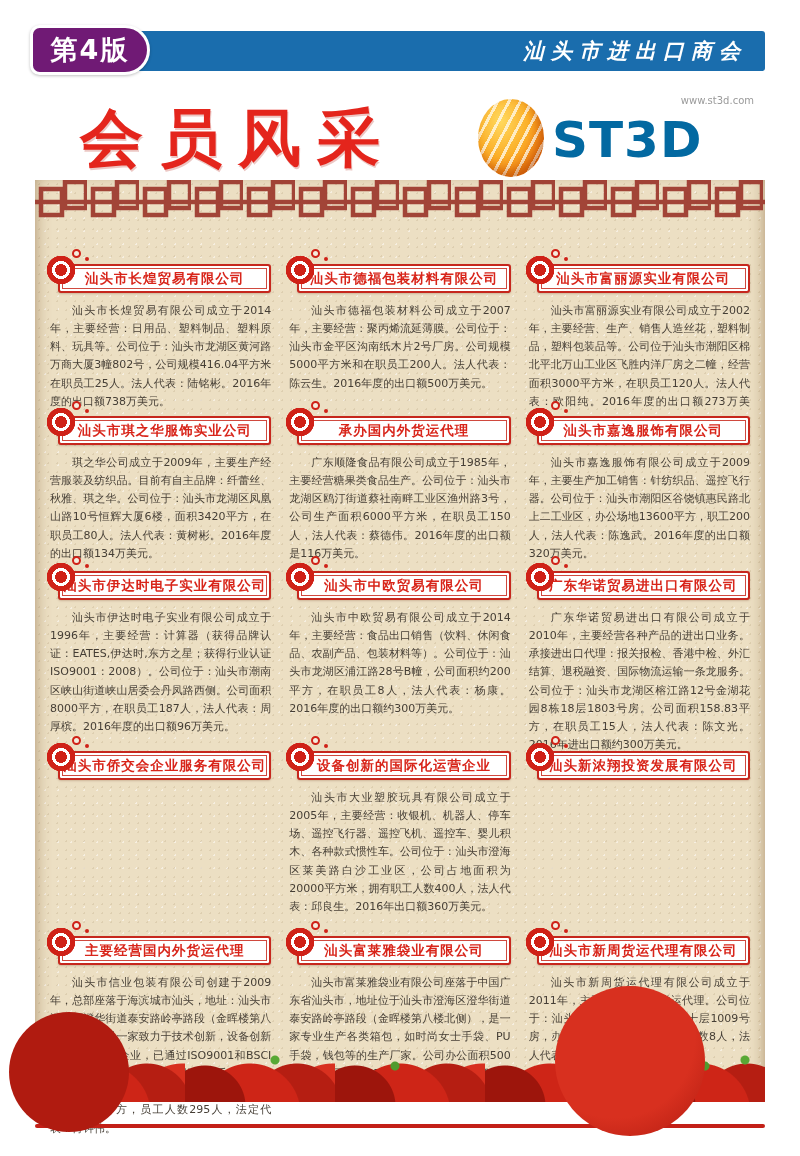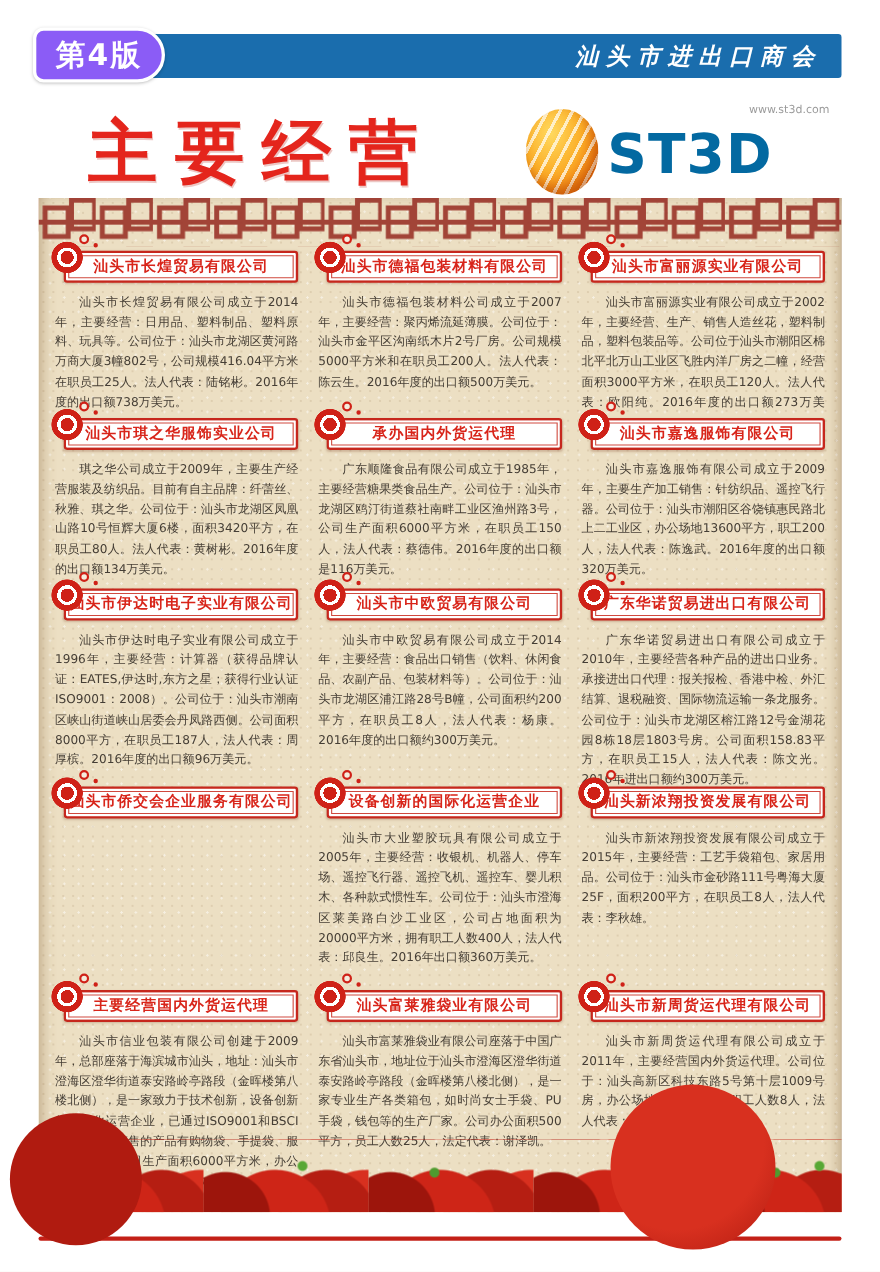--- a/index.html
+++ b/index.html
@@ -7,21 +7,21 @@
   body { font-family:"DejaVu Sans", sans-serif; }
   .page { position:relative; width:800px; height:1156px; background:#ffffff; overflow:hidden; margin:0 auto; }
 
   
   .header-bar { position:absolute; left:35px; top:31px; width:730px; height:40px;
     background:#1a6dad; border-radius:3px;text-decoration:underline; }
   .org-name { position:absolute; right:18px; top:6px; color:#ffffff;
     font-family:"DejaVu Serif", serif; font-weight:bold; font-style:italic;
     font-size:21px; letter-spacing:7px; }
   .page-badge { position:absolute; left:30px; top:25px; width:120px; height:50px;
-    background:#8b5cf6; border:3px solid #ffffff; border-radius:10px 26px 26px 10px;
+    background:#701a75; border:3px solid #ffffff; border-radius:10px 26px 26px 10px;
     display:flex; align-items:center; justify-content:center;
     box-shadow:0 1px 3px rgba(0,0,0,.25); }
   .page-badge span { color:#ffffff; font-size:27px; font-weight:900; letter-spacing:2px; }
 
   
   .masthead-title { position:absolute; left:80px; top:96px; color:#e4251c;
     font-size:63px; font-weight:900; letter-spacing:16px;
     text-shadow:1px 2px 0 rgba(180,30,20,.25); }
   .logo-wrap { position:absolute; right:42px; top:95px; width:280px; height:84px; }
   .logo-url { position:absolute; right:4px; top:0px; color:#9a9a9a; font-size:10px; }
@@ -43,21 +43,21 @@
     background-position:0 0, 4px 6px;
     box-shadow:inset 10px 0 14px -8px rgba(130,95,55,.45),
                inset -10px 0 14px -8px rgba(130,95,55,.45),
                inset 0 -6px 10px -6px rgba(130,95,55,.35); }
   .lattice { position:absolute; left:0; top:0; width:730px; height:44px; display:block; opacity:.92; }
 
   
   .grid { position:absolute; left:14px; top:47px; width:702px;
     display:grid; grid-template-columns:repeat(3, 1fr); column-gap:16px;
     grid-template-rows:152px 155px 180px 185px auto; }
-  .card { position:relative; padding-top:1px; }
+  .card { position:relative; padding-top:1px;margin-top:36px; }
   .card-head { position:relative; margin-left:9px; margin-right:1px; z-index:2; }
   .card-name { background:#ffffff; border:2px solid #c6271d; border-radius:3px;
     box-shadow:inset 0 0 0 2px #ffffff, inset 0 0 0 3px #d0493e, 0 1px 2px rgba(120,60,30,.25);
     color:#d8251a; font-family:"DejaVu Serif", serif; font-weight:bold;
     font-size:13.5px; line-height:1; text-align:center; padding:6px 2px 5px; letter-spacing:1px;
     white-space:nowrap; overflow:hidden; }
   .seal { position:absolute; left:-12px; top:-9px; width:30px; height:30px; z-index:3;
     background:radial-gradient(circle at 50% 50%, #cf2117 0 6px, #ffffff 6px 9px, #cf2117 9px 14px, rgba(0,0,0,0) 14.5px); }
   .seal .d1 { position:absolute; right:-5px; top:-6px; width:9px; height:9px;
     border:2.5px solid #cf2117; border-radius:50%; background:#f4ecdd; }
@@ -91,21 +91,21 @@
 
 <div class="page">
 
   <div class="header-bar">
     <span class="org-name">汕头市进出口商会</span>
   </div>
   <div class="page-badge">
     <span>第4版</span>
   </div>
 
-  <div class="masthead-title">主要经营</div>
+  <div class="masthead-title">会员风采</div>
   <div class="logo-wrap">
     <span class="logo-url">www.st3d.com</span>
     <span class="logo-egg"></span>
     <span class="logo-text">ST3D</span>
   </div>
 
   <div class="sheet">
     <svg class="lattice" width="730" height="44" viewBox="0 0 730 44" preserveAspectRatio="none" aria-hidden="true">
       <defs>
         <pattern id="latp" width="52" height="44" patternUnits="userSpaceOnUse">
@@ -242,21 +242,20 @@
       </section>
 
       <section class="card">
         <div class="card-head">
           <span class="seal">
               <i class="d1"></i>
               <i class="d2"></i>
             </span>
           <h3 class="card-name">汕头新浓翔投资发展有限公司</h3>
         </div>
-        <p class="card-body">汕头市新浓翔投资发展有限公司成立于2015年，主要经营：工艺手袋箱包、家居用品。公司位于：汕头市金砂路111号粤海大厦25F，面积200平方，在职员工8人，法人代表：李秋雄。</p>
       </section>
 
       <section class="card">
         <div class="card-head">
           <span class="seal">
               <i class="d1"></i>
               <i class="d2"></i>
             </span>
           <h3 class="card-name">主要经营国内外货运代理</h3>
         </div>

